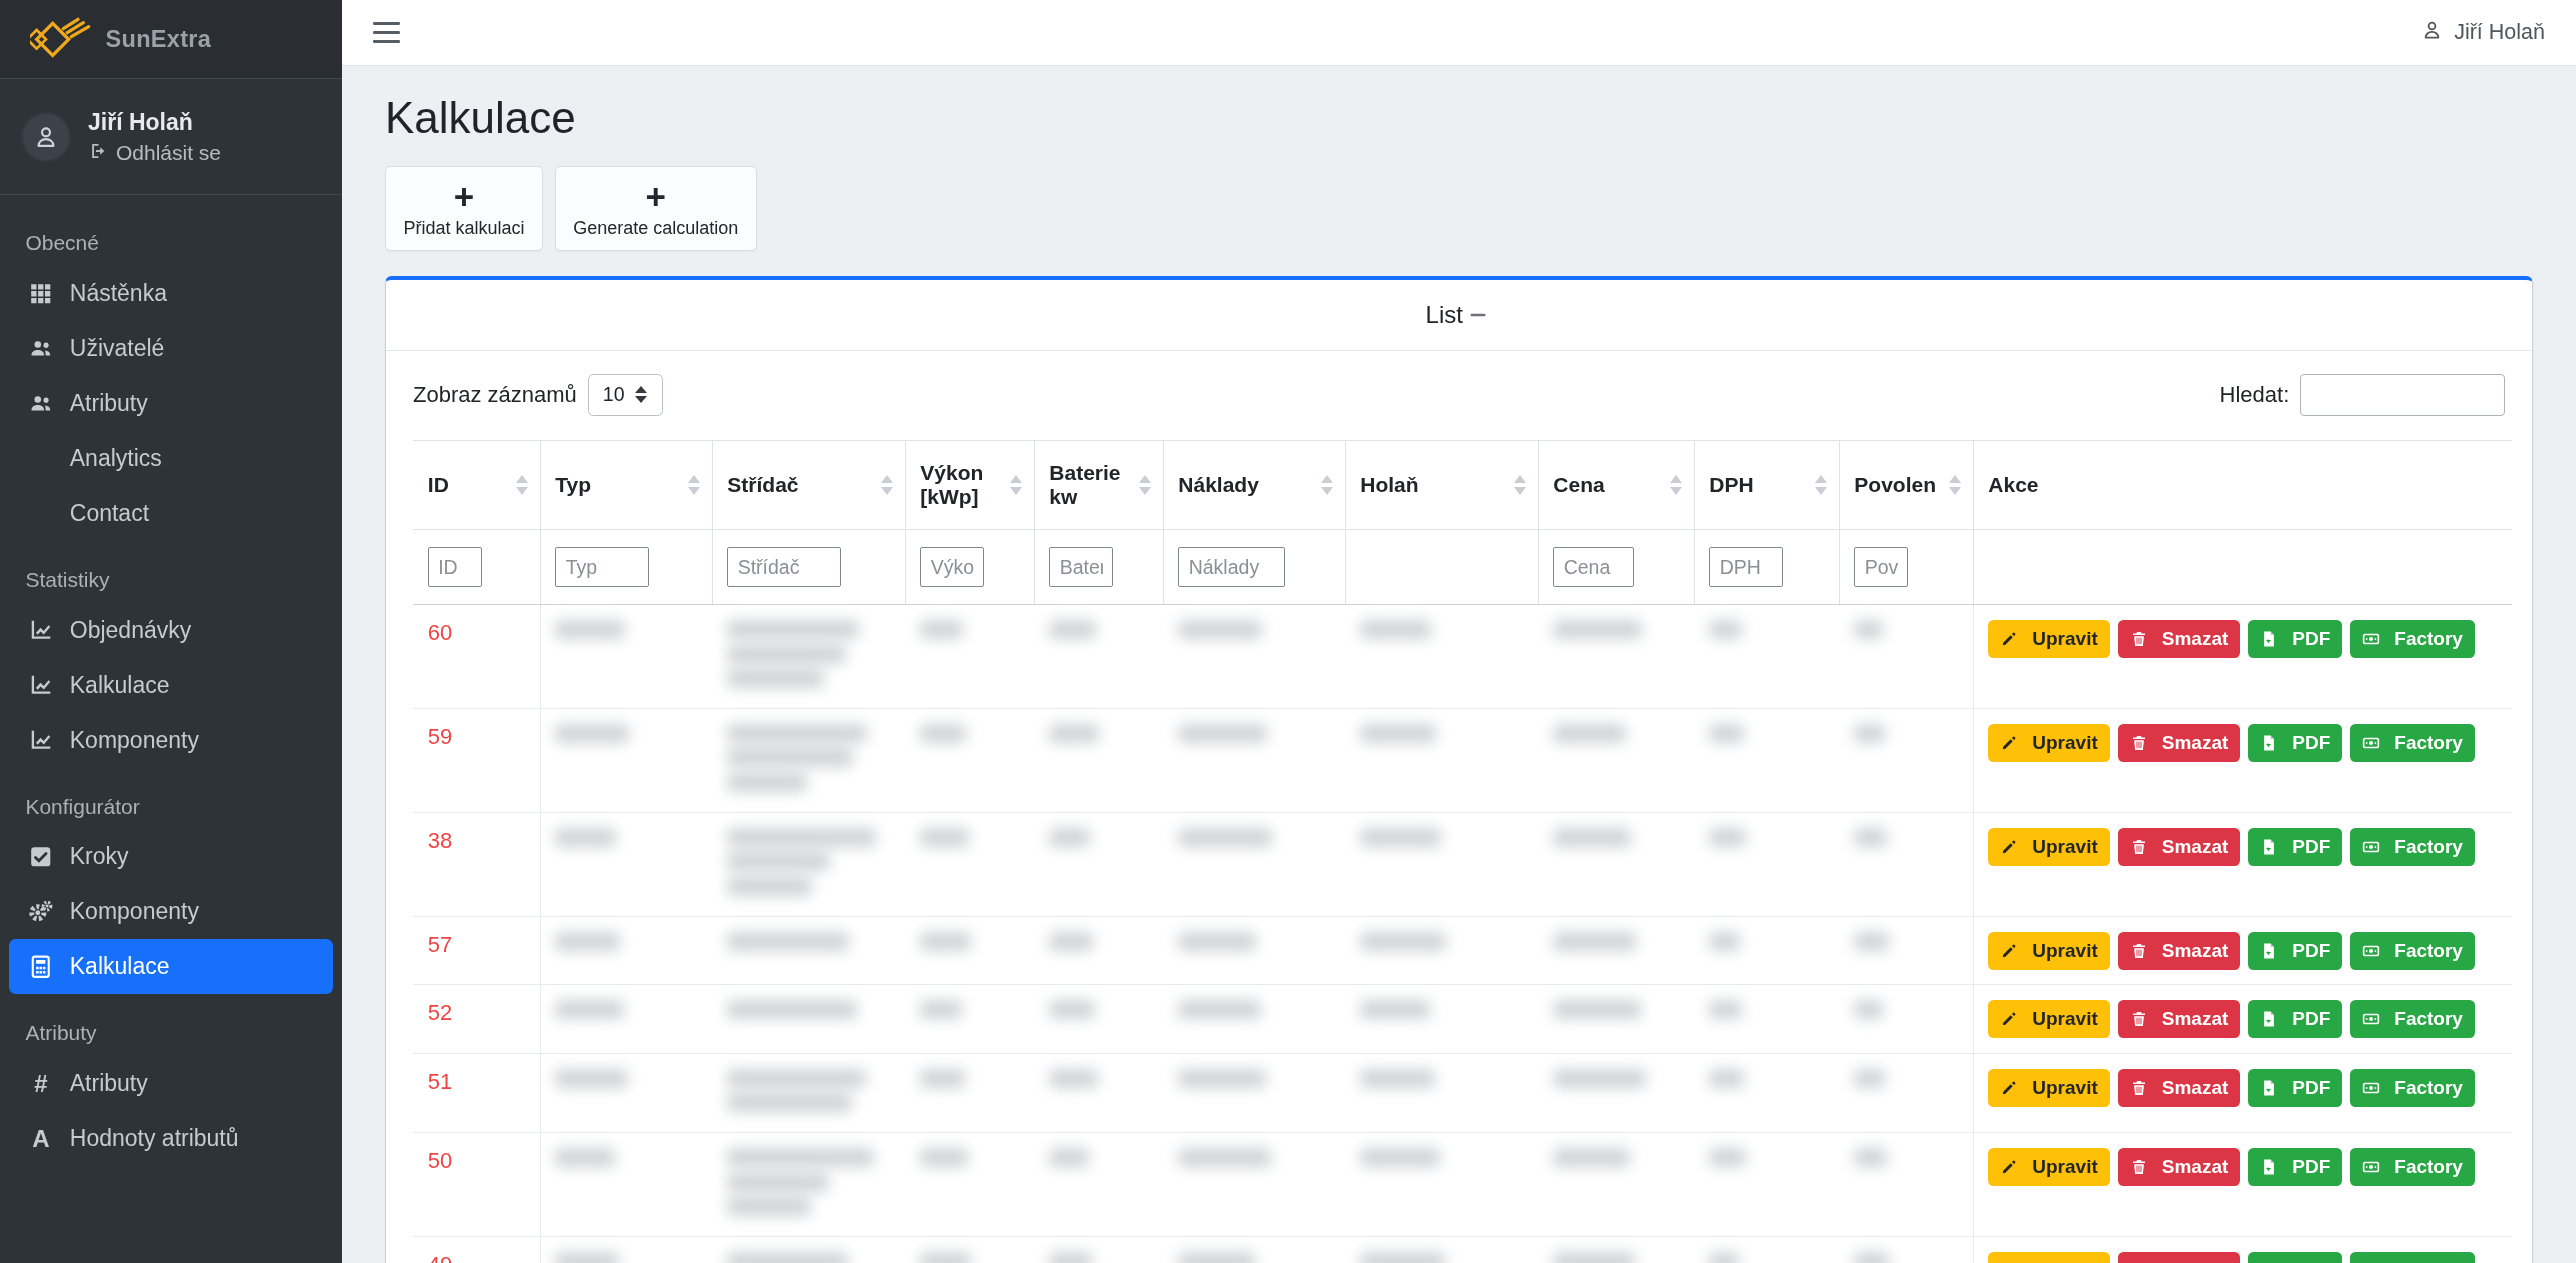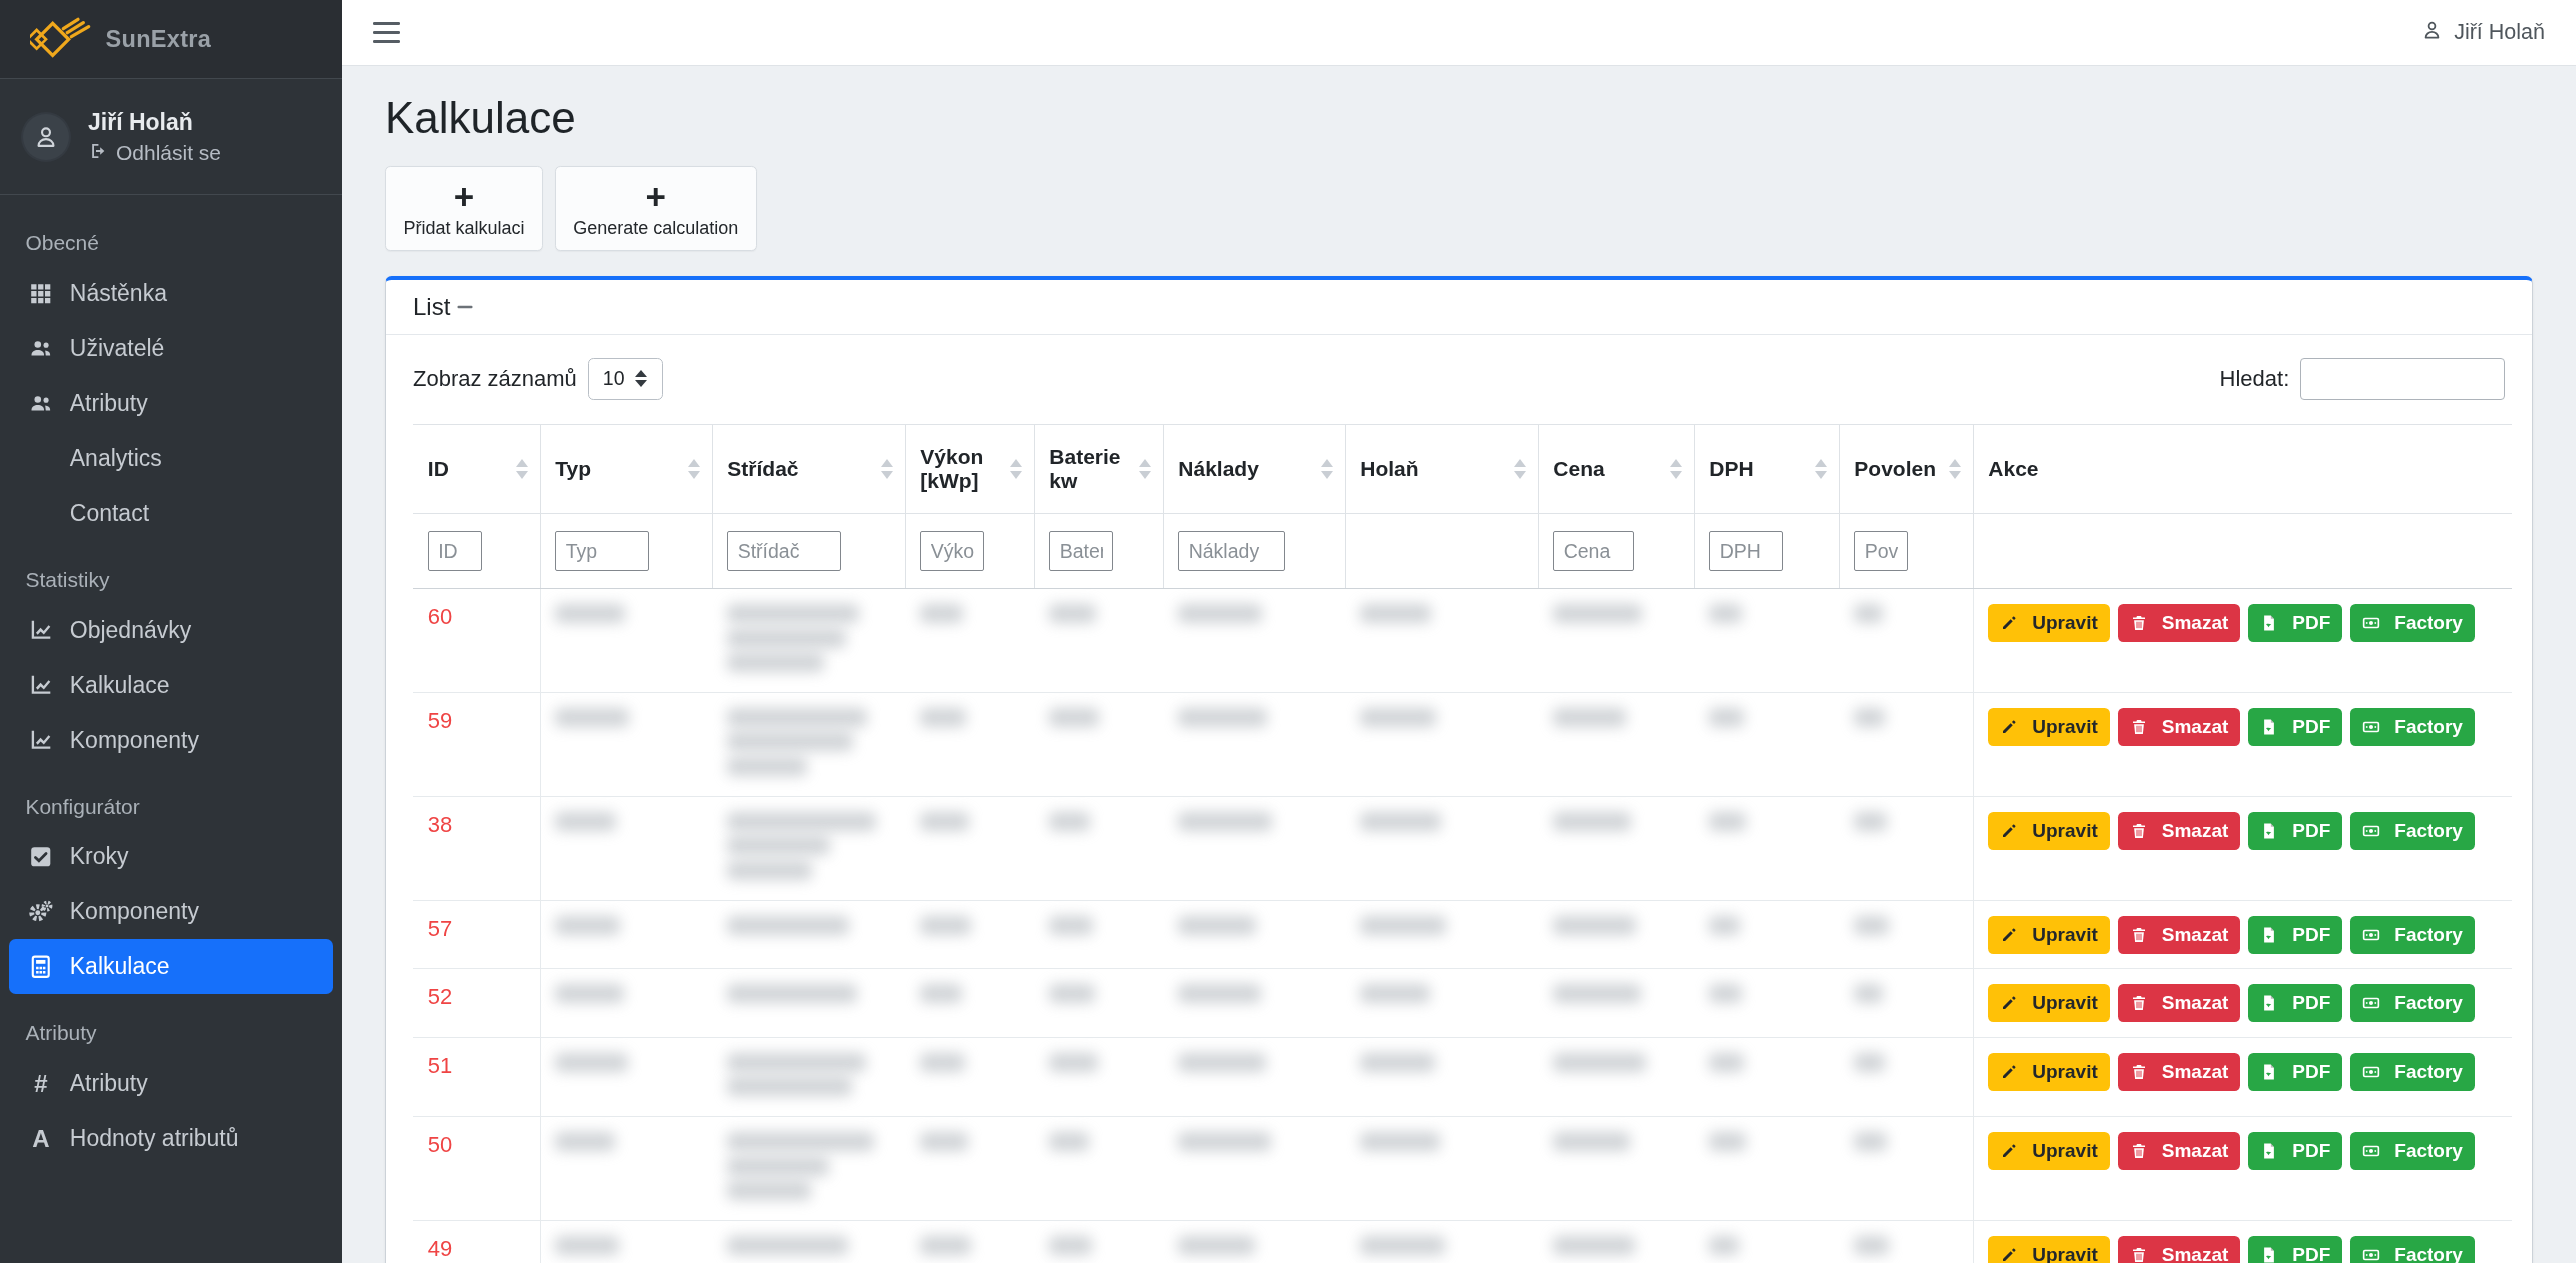--- a/index.html
+++ b/index.html
@@ -48,22 +48,22 @@
   .tool-btn { background:#fbfcfd; border:0.7px solid #d8dde2; border-radius:5.4px;
     min-width:122px; padding:12px 17.4px 10.7px; display:flex; flex-direction:column;
     align-items:center; justify-content:center; gap:4px; cursor:pointer;
     box-shadow:0 0.7px 1.3px rgba(0,0,0,.04); }
   .tool-btn .plus { font-size:35px; font-weight:800; color:#23272b; line-height:1; }
   .tool-btn .tlabel { font-size:18px; color:#23272b; }
 
   
   .card { background:#ffffff; border:0.7px solid #ccd2d8; border-top:4px solid #1670fa;
     border-radius:6.7px; box-shadow:0 1.3px 3.4px rgba(0,0,0,.06); }
-  .card-header { display:flex; align-items:center; justify-content:flex-start;
-    padding:12px 27px; border-bottom:0.7px solid #e4e8ec; }
+  .card-header { display:flex; align-items:center; justify-content:center;
+    padding:20px 27px; border-bottom:0.7px solid #e4e8ec; }
   .card-title { font-size:24px; color:#212529; }
   .collapse-btn { width:29.5px; height:29.5px; display:flex; align-items:center;
     justify-content:center; color:#6c7278; cursor:pointer; }
   .collapse-btn svg { width:20px; height:20px; }
   .card-body { padding:23px 27px 0; }
 
   .controls { display:flex; align-items:center; justify-content:space-between; margin-bottom:24px; }
   .length-ctrl, .search-ctrl { display:flex; align-items:center; gap:10.7px; font-size:22px; color:#212529; }
   .length-box { width:75px; height:42px; border:0.7px solid #b9bfc6; border-radius:5.4px;
     display:flex; align-items:center; justify-content:center; gap:10.7px; background:#fff; cursor:pointer; }

